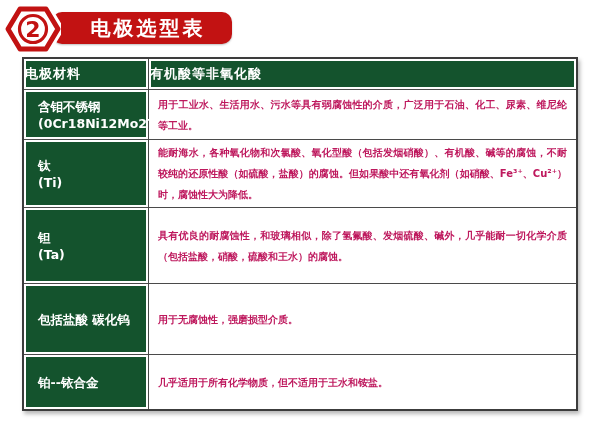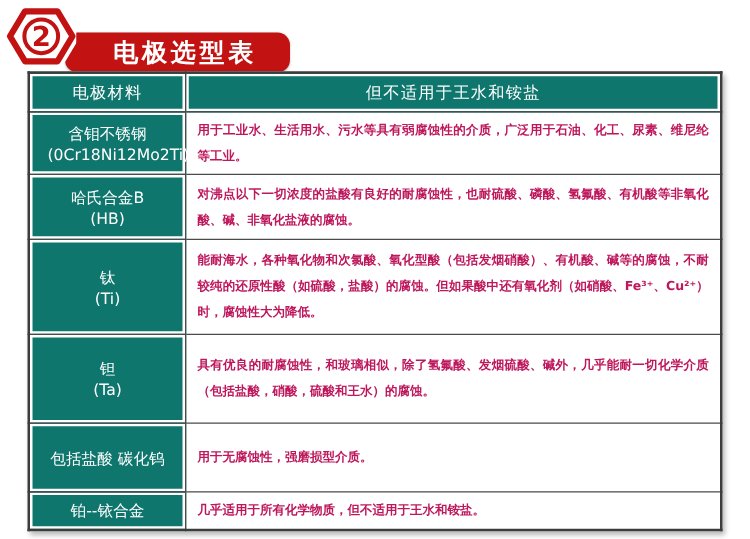--- a/index.html
+++ b/index.html
@@ -6,21 +6,21 @@
   body{
     width:600px;height:431px;background:#ffffff;
     font-family:"DejaVu Sans","Liberation Sans",sans-serif;
     overflow:hidden;
   }
   .page{position:relative;width:600px;height:431px;background:#fff;}
 
   
   .header-area{position:absolute;left:0;top:0;width:600px;height:56px;}
   .banner{
-    position:absolute;left:52px;top:26px;width:180px;height:32px;
+    position:absolute;left:52px;top:12px;width:180px;height:32px;
     background:#c21212;border-radius:10px;
     display:flex;align-items:center;justify-content:center;
     box-shadow:0 1px 2px rgba(0,0,0,.25);
   }
   .banner span{
     color:#ffffff;font-size:20px;font-weight:bold;letter-spacing:3px;
     line-height:1;padding-left:12px;
   }
   .badge{position:absolute;left:5px;top:4px;width:56px;height:50px;z-index:2;}
 
@@ -31,23 +31,23 @@
     border:2px solid #3c3c3c;
     box-shadow:2px 3px 4px rgba(0,0,0,.28);
     background:#fff;
   }
   table.sel th,table.sel td{
     border:1.5px solid #4a4a4a;
     vertical-align:middle;
   }
   
   .gray{
-    background:#0f766e;
+    background:#14532d;
     box-shadow:inset 0 0 0 2px #ffffff;
-    color:#ffffff;font-weight:normal;text-align:center;
+    color:#ffffff;font-weight:bold;text-align:left;
   }
   thead th{height:28px;font-size:13px;letter-spacing:1px;}
   th.mat{
     width:122px;font-size:12.5px;line-height:17px;
     white-space:pre-line;padding:4px 14px;
   }
   td.desc{
     font-size:10px;font-weight:bold;color:#be185d;
     line-height:21px;padding:2px 9px;text-align:justify;
   }
@@ -74,33 +74,28 @@
       <polygon points="3,25 15,5 41,5 53,25 41,45 15,45" fill="#ffffff" stroke="#c21212" stroke-width="5" stroke-linejoin="round"></polygon>
       <circle cx="28" cy="25" r="13.5" fill="#ffffff" stroke="#c21212" stroke-width="3.2"></circle>
       <text x="28" y="33" text-anchor="middle" font-size="22" font-weight="bold" fill="#c21212" font-family="DejaVu Sans, sans-serif">2</text>
     </svg>
   </div>
 
   <table class="sel">
     <thead>
       <tr>
         <th class="gray" style="width:122px">电极材料</th>
-        <th class="gray">但不适用于王水和铵盐</th>
+        <th class="gray">有机酸等非氧化酸</th>
       </tr>
     </thead>
     <tbody>
       <tr>
         <th class="gray mat">含钼不锈钢
 (0Cr18Ni12Mo2Ti)</th>
         <td class="desc">用于工业水、生活用水、污水等具有弱腐蚀性的介质，广泛用于石油、化工、尿素、维尼纶等工业。</td>
-      </tr>
-      <tr>
-        <th class="gray mat">哈氏合金B
-(HB)</th>
-        <td class="desc">对沸点以下一切浓度的盐酸有良好的耐腐蚀性，也耐硫酸、磷酸、氢氟酸、有机酸等非氧化酸、碱、非氧化盐液的腐蚀。</td>
       </tr>
       <tr>
         <th class="gray mat">钛
 (Ti)</th>
         <td class="desc">能耐海水，各种氧化物和次氯酸、氧化型酸（包括发烟硝酸）、有机酸、碱等的腐蚀，不耐较纯的还原性酸（如硫酸，盐酸）的腐蚀。但如果酸中还有氧化剂（如硝酸、Fe³⁺、Cu²⁺）时，腐蚀性大为降低。</td>
       </tr>
       <tr>
         <th class="gray mat">钽
 (Ta)</th>
         <td class="desc">具有优良的耐腐蚀性，和玻璃相似，除了氢氟酸、发烟硫酸、碱外，几乎能耐一切化学介质（包括盐酸，硝酸，硫酸和王水）的腐蚀。</td>

